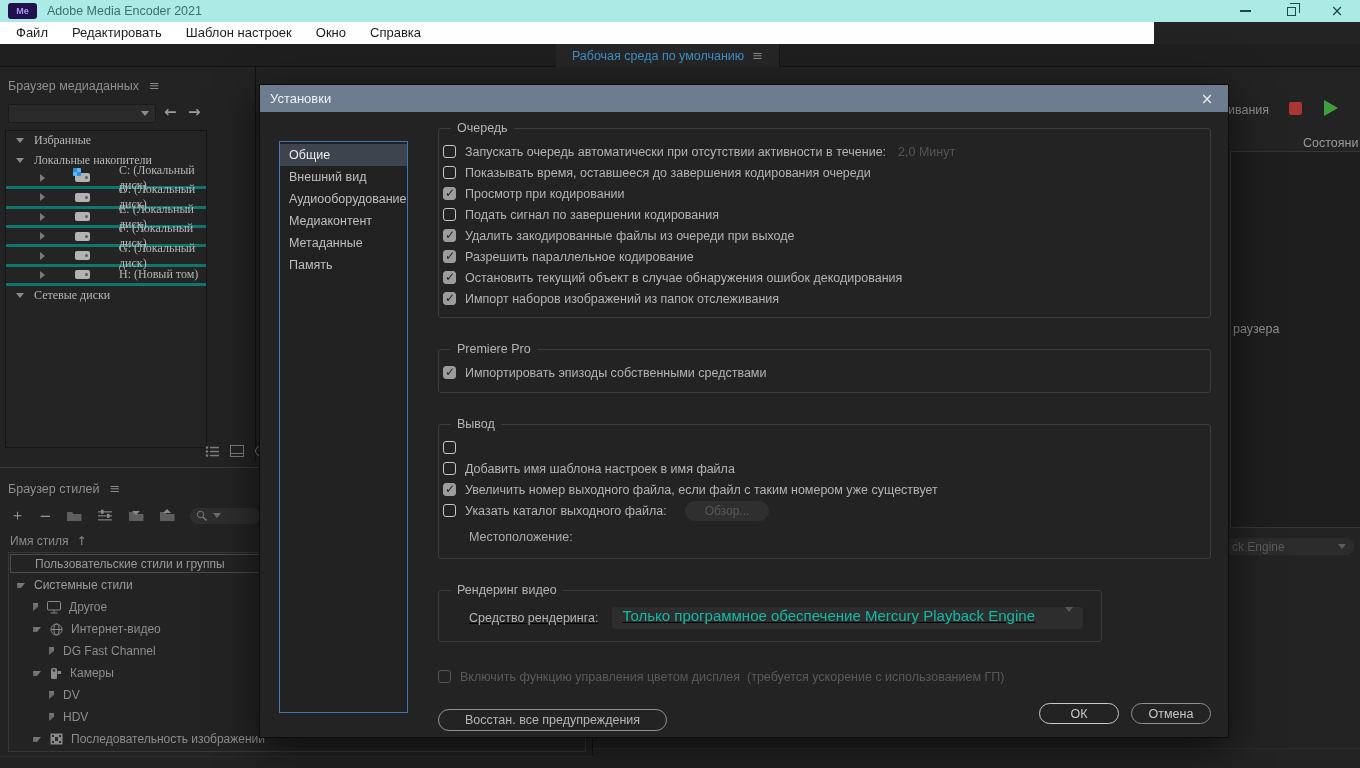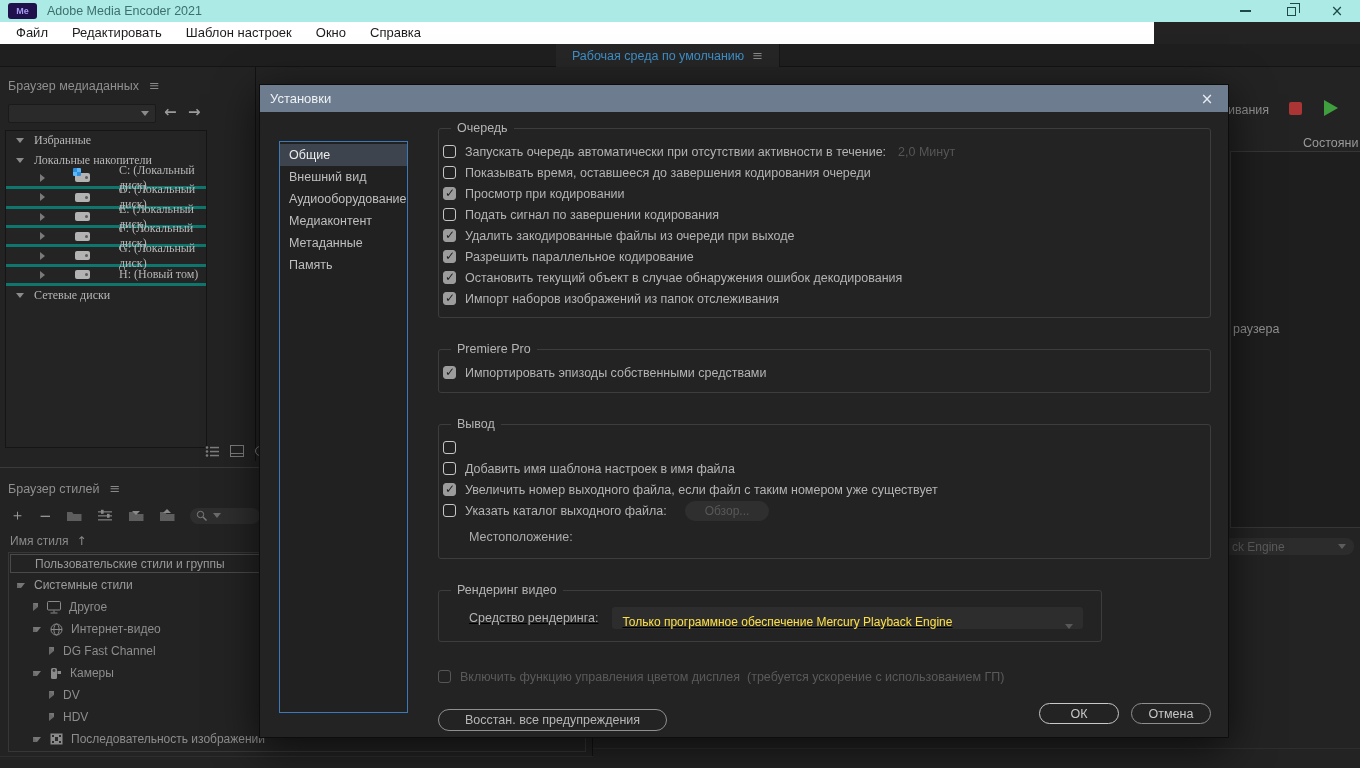--- a/index.html
+++ b/index.html
@@ -117,22 +117,22 @@
   .val-dis { color:#565656; margin-left:12px; }
   .watch-row { display:flex; align-items:center; height:21px; color:#b4b4b4; font-size:12.5px; padding-left:26px; }
   .watch-val { color:#3f9bd8; margin-left:12px; }
   .watch-unit { margin-left:5px; }
   .browse-btn { margin-left:18px; background:#2f2f2f; color:#585858; font-size:12px;
                 border:none; border-radius:10px; padding:3px 20px; }
   .loc-row { padding-left:26px; margin-top:9px; color:#acacac; font-size:12.5px; height:20px; }
   .render-row { display:flex; align-items:center; margin-left:26px; margin-top:4px;text-decoration:underline; }
   .render-label { color:#b4b4b4; font-size:12.5px; flex:none; }
   .render-select { flex:1; margin-left:14px; margin-right:8px; height:22px; background:#2d2d2d;
-                   border-radius:3px; display:flex; align-items:flex-end; padding:0 10px;
-                   color:#fde047; font-size:12px; }
+                   border-radius:3px; display:flex; align-items:flex-start; padding:0 10px;
+                   color:#14b8a6; font-size:15px; }
   .render-select .tri-d { margin-left:auto; border-top-color:#585858; }
   .dcolor-row { margin-top:16px; }
   .reset-btn { margin-top:22px; background:none; border:1px solid #8f8f8f; border-radius:11px;
                color:#b6b6b6; font-size:12.5px; padding:3px 26px; font-family:"Liberation Sans", sans-serif; }
   .dlg-footer { position:absolute; right:17px; bottom:13px; display:flex; gap:12px; }
   .pill-btn { width:80px; height:21px; border-radius:10.5px; background:none; border:1px solid #8f8f8f;
               color:#c6c6c6; font-size:12.5px; font-family:"Liberation Sans", sans-serif; }
   .pill-btn.primary { border-color:#c8c8c8; }
 </style>
 </head>

